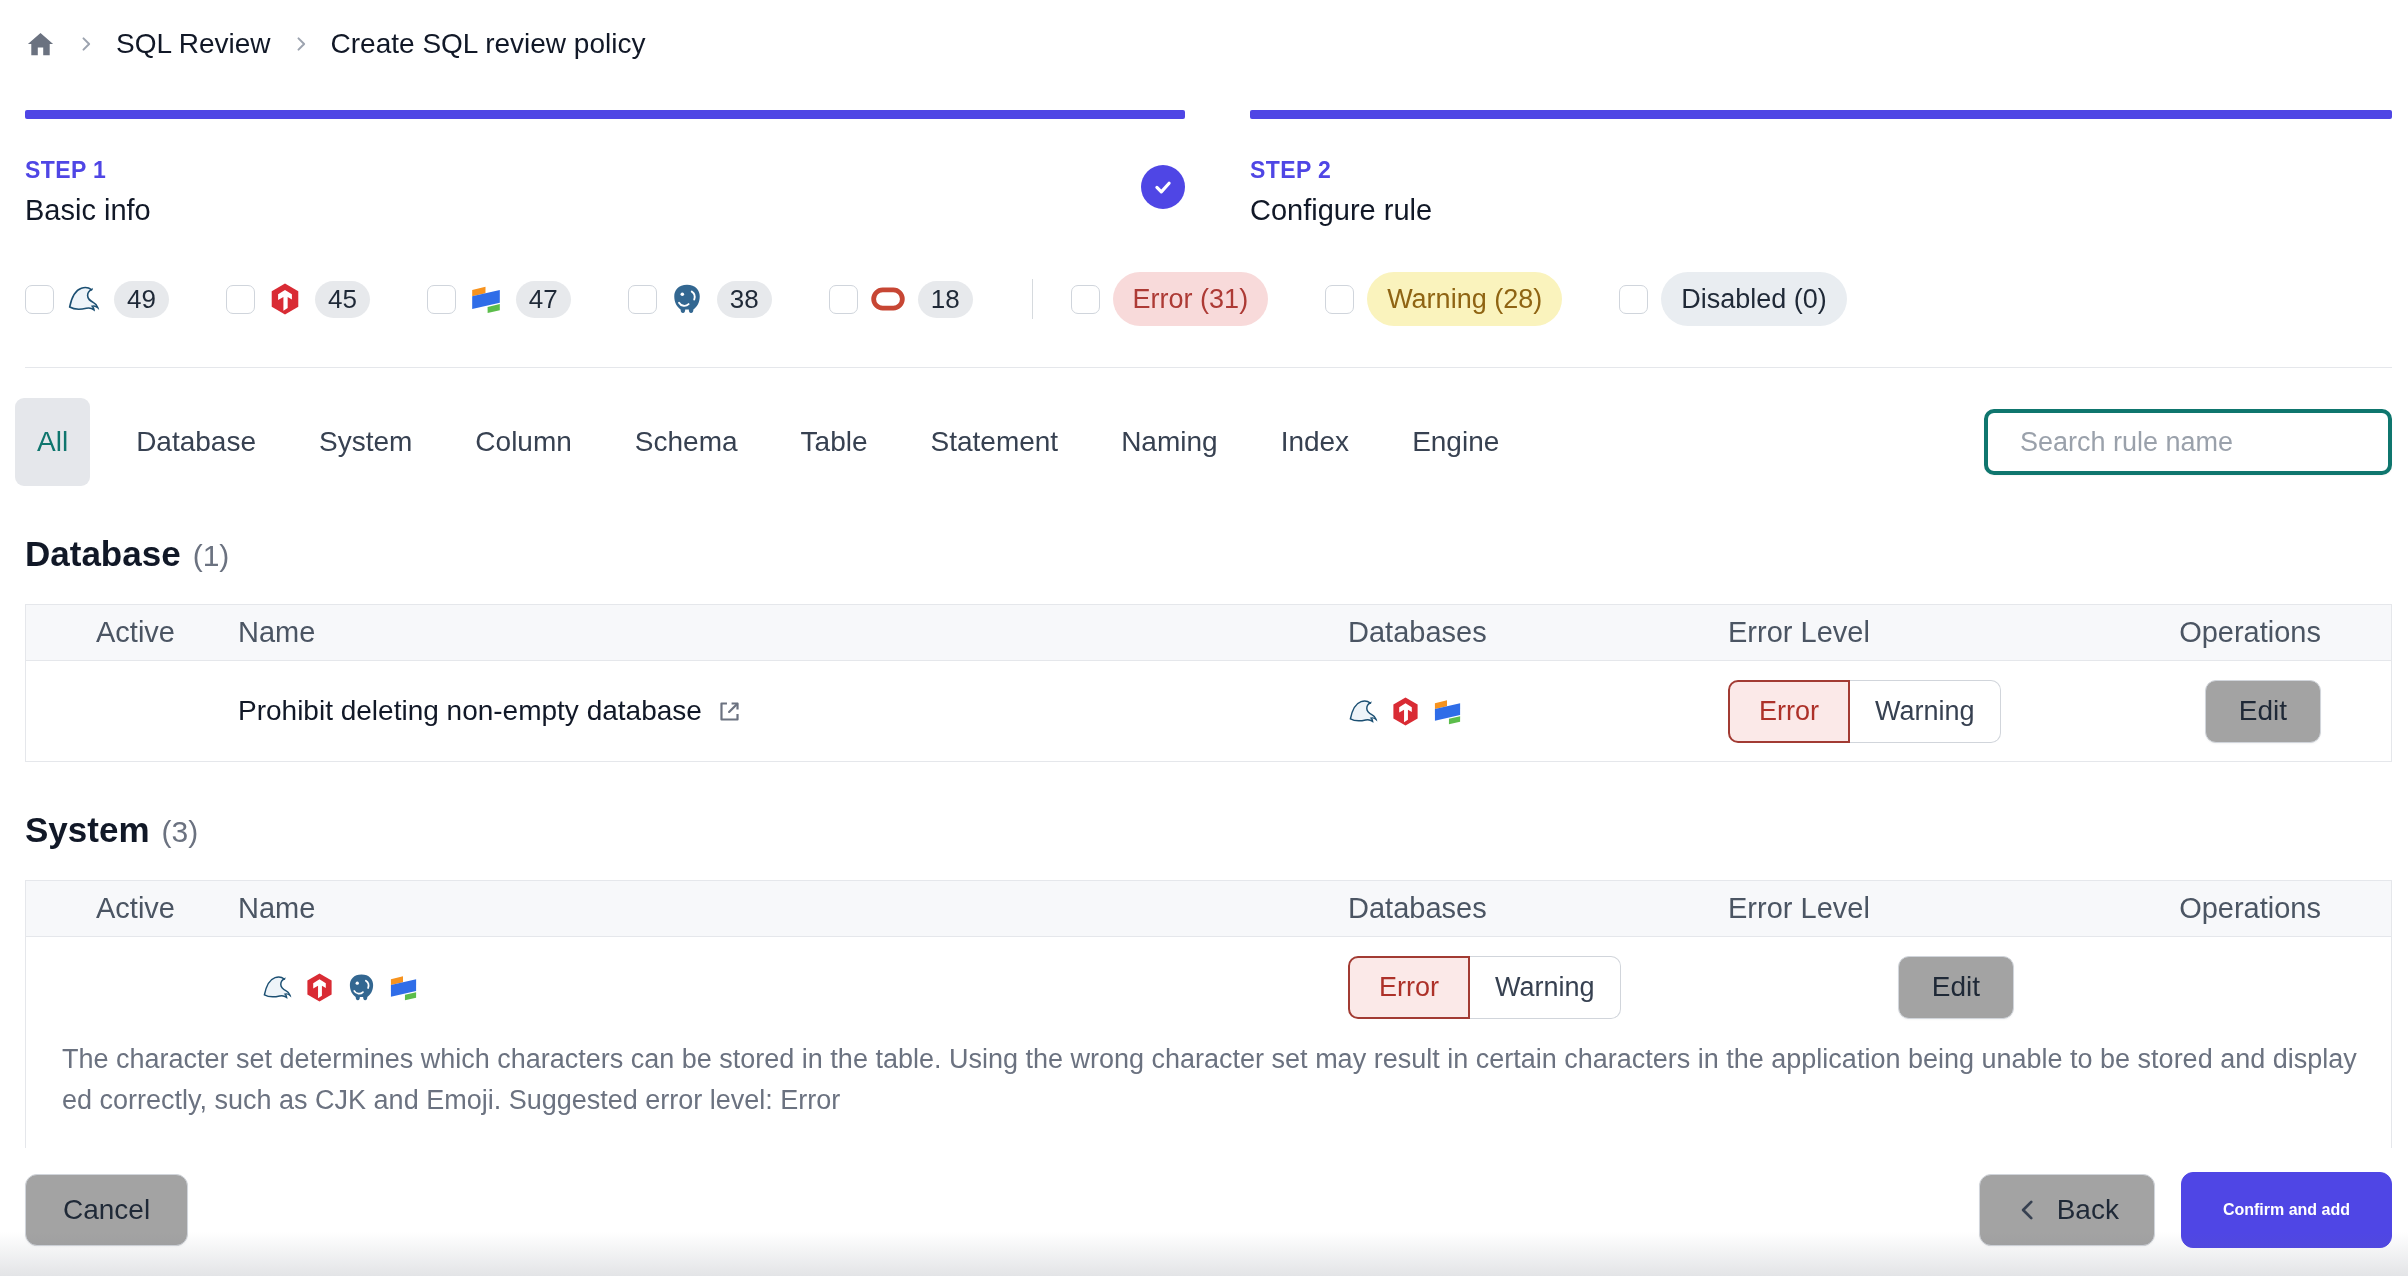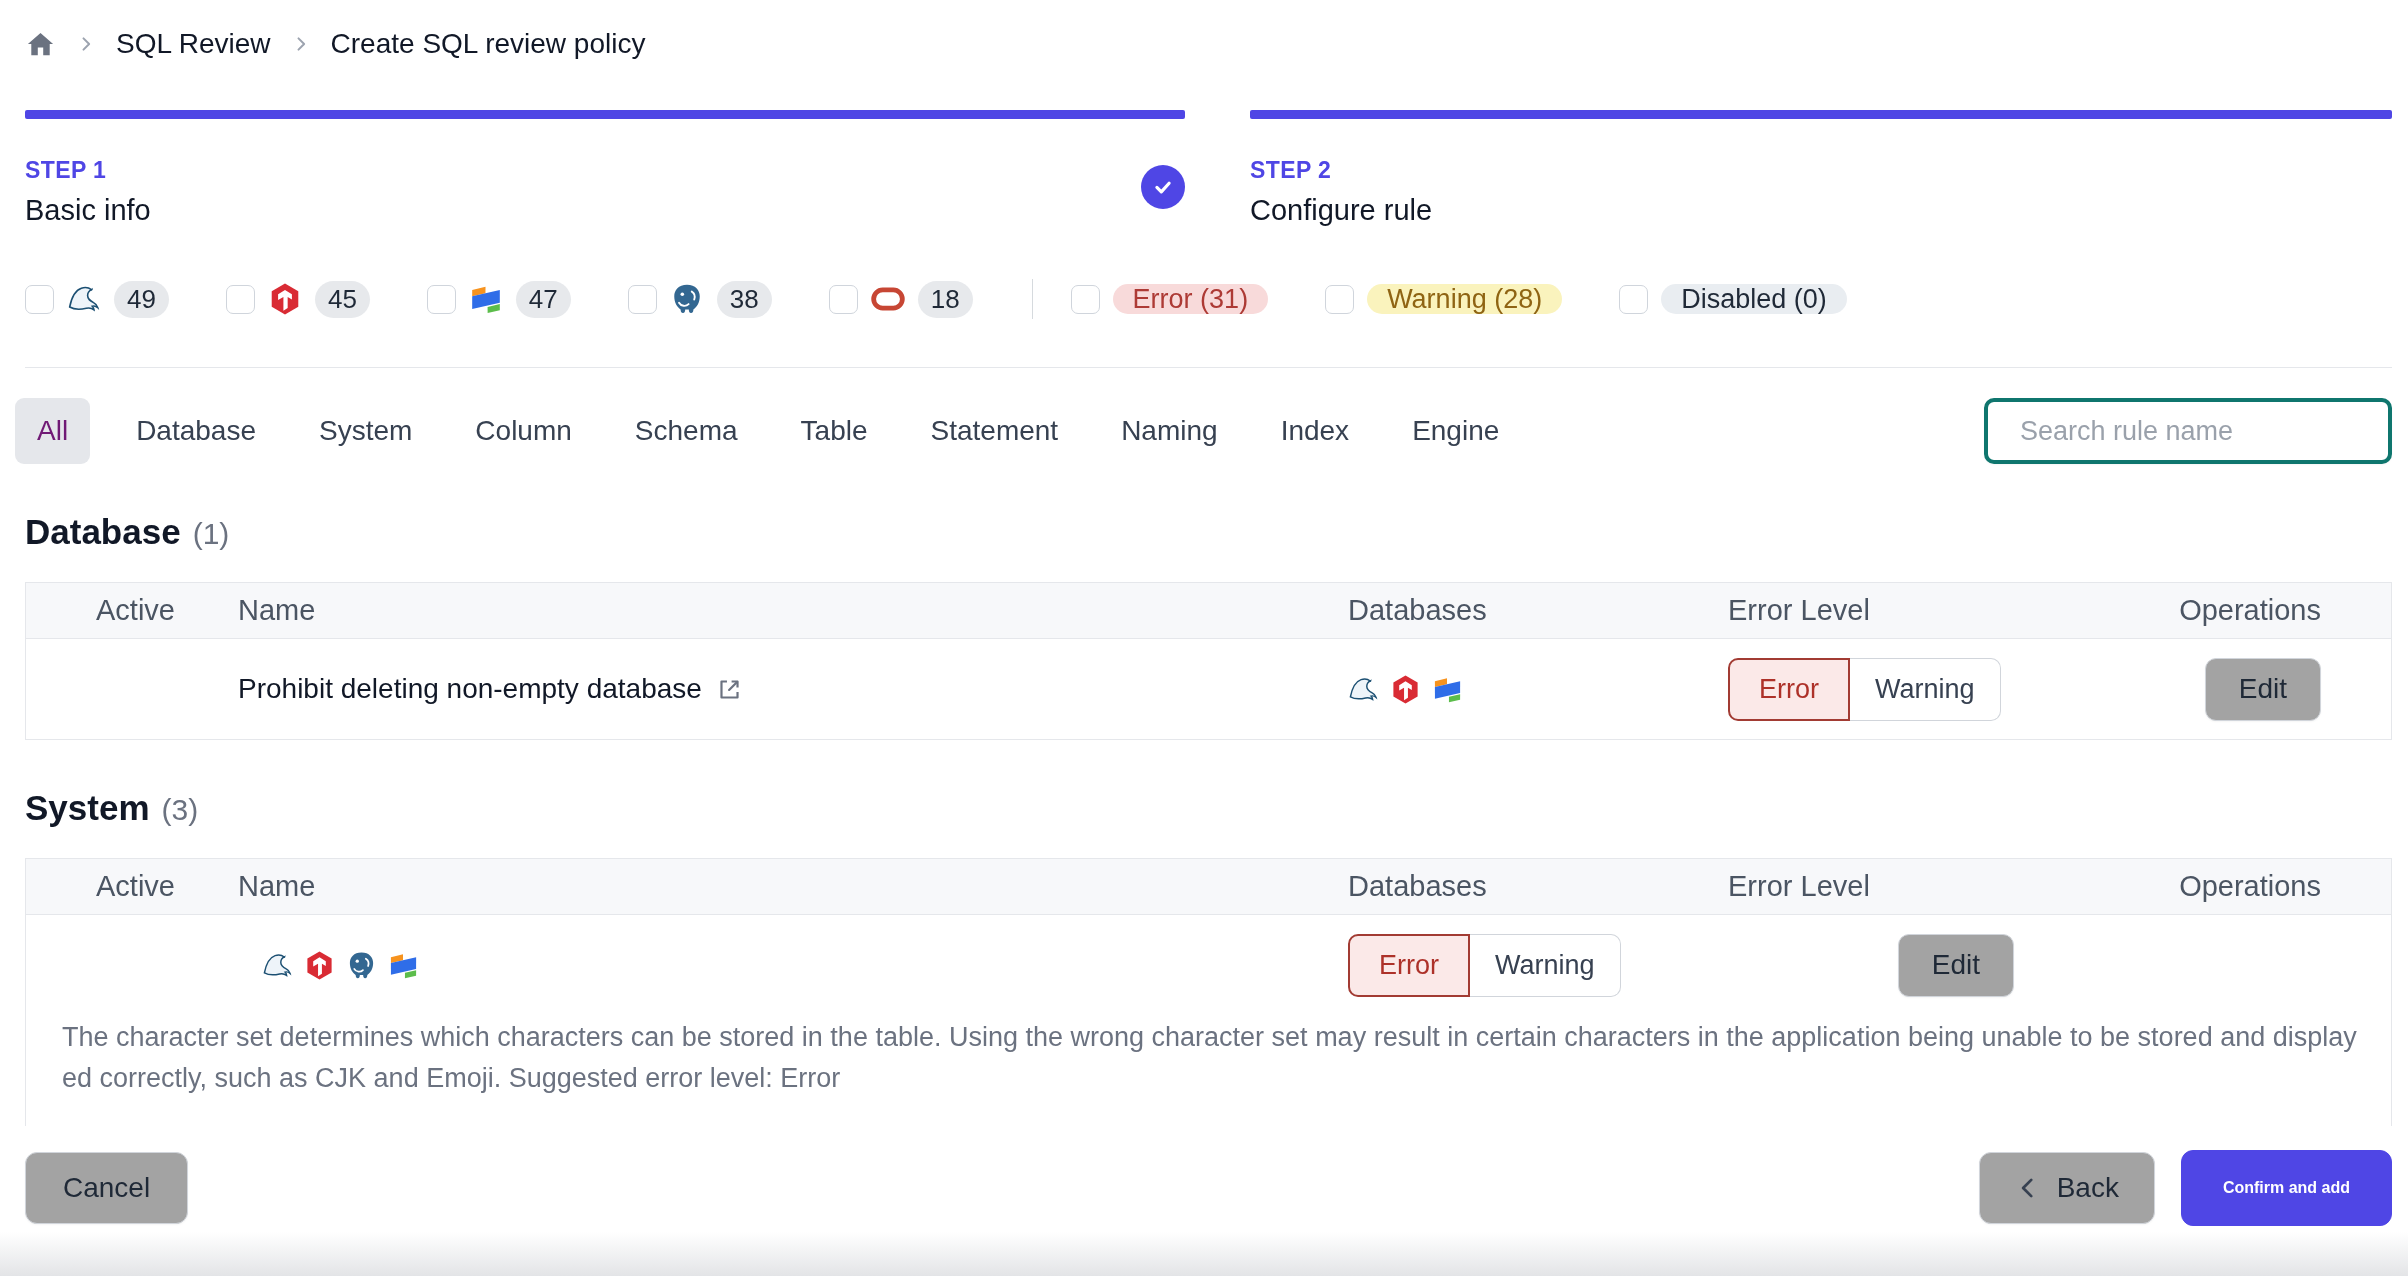--- a/index.html
+++ b/index.html
@@ -23,31 +23,31 @@
     background:#4f46e5; display:flex; align-items:center; justify-content:center; }
 
   
   .filters { display:flex; align-items:center; margin-top:50px; height:44px; }
   .f-item { display:flex; align-items:center; gap:13px; margin-right:57px; }
   .checkbox { width:29px; height:29px; border:1.5px solid #d0d5dc; border-radius:7px; background:#fff; cursor:pointer; flex:none; }
   .engine-ic { width:34px; height:34px; display:block; }
   .count-pill { min-width:50px; height:37px; padding:0 13px; background:#e7e9ec; border-radius:999px;
     display:flex; align-items:center; justify-content:center; font-size:26px; color:#1f2937; }
   .vsep { width:1px; height:40px; background:#d6dade; margin:0 38px 0 2px; }
-  .level-pill { height:30px; padding:0 20px; border-radius:999px; display:flex; align-items:center; font-size:27px; cursor:pointer; }
+  .level-pill { height:54px; padding:0 20px; border-radius:999px; display:flex; align-items:center; font-size:27px; cursor:pointer; }
   .pill-error { background:#f8dada; color:#ad3a35; }
   .pill-warning { background:#faf3bd; color:#8f6413; }
   .pill-disabled { background:#e9edf1; color:#1f2937; }
 
   .divider { border:none; border-top:1px solid #e5e7eb; margin-top:46px; }
 
   
   .tabs-row { display:flex; align-items:center; margin-top:30px; }
   .tab { font-size:28px; color:#374151; margin-right:63px; cursor:pointer; padding:11px 0; }
-  .tab.active { background:#e5e7eb; border-radius:9px; padding:17px 22px; margin-left:-10px; margin-right:46px; color:#701a75; }
+  .tab.active { background:#e5e7eb; border-radius:9px; padding:28px 22px; margin-left:-10px; margin-right:46px; color:#0f766e; }
   .searchbox { margin-left:auto; width:408px; height:66px; border:4px solid #0f766e; border-radius:10px;
     display:flex; align-items:center; gap:14px; padding:0 18px; background:#fff; box-shadow:0 1px 2px rgba(0,0,0,.04); }
   .searchbox input { border:none; outline:none; flex:1; font-size:27px; font-family:"Liberation Sans",sans-serif; color:#111827; background:transparent; }
   .searchbox input::placeholder { color:#9aa1ab; }
 
   
   .section-h { margin-top:48px; display:flex; align-items:baseline; gap:12px; }
   .section-title { font-size:35px; font-weight:700; color:#111827; }
   .section-count { font-size:30px; color:#6b7280; font-weight:400; }
 

